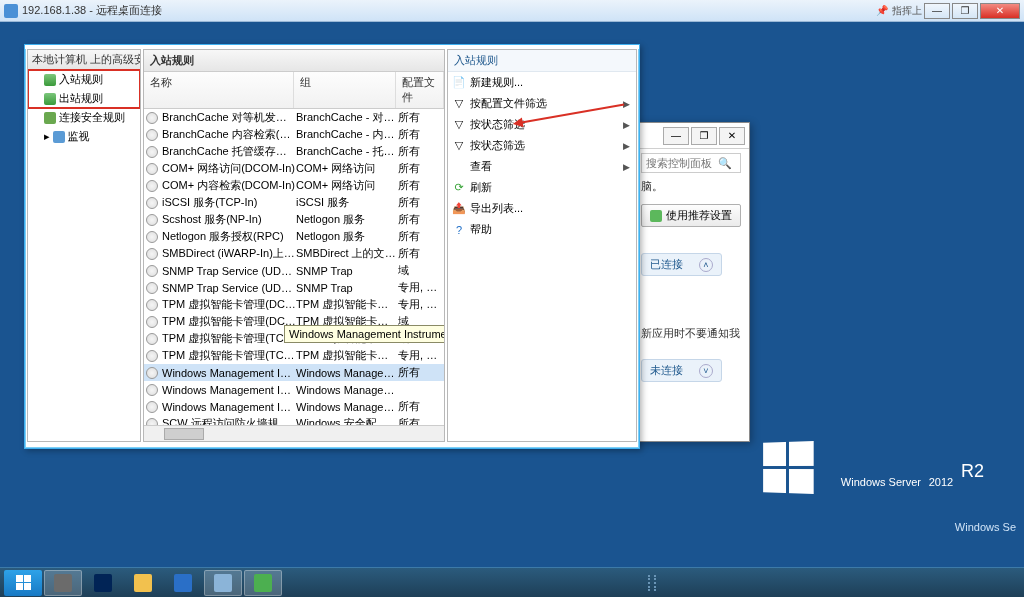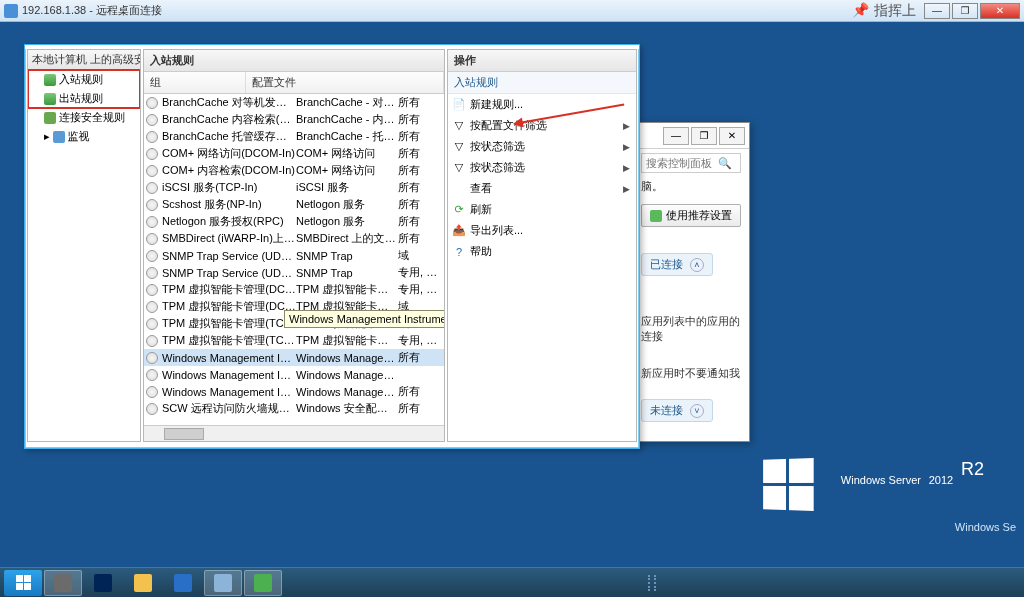--- a/index.html
+++ b/index.html
@@ -1,28 +1,28 @@
 <!DOCTYPE html>
 <html><head>
 <meta charset="utf-8">
 <style>
 *{margin:0;padding:0;box-sizing:border-box;font-family:"Microsoft YaHei","Segoe UI",Tahoma,sans-serif;font-size:11px}
 body{width:1024px;height:597px;background:#1a5490;position:relative;overflow:hidden}
 .rdp-titlebar{position:absolute;top:0;left:0;right:0;height:22px;background:linear-gradient(180deg,#ebf3fb 0,#cfe3f7 100%);border-bottom:1px solid #9ab8d6;display:flex;align-items:center;padding:0 4px}
 .rdp-titlebar .icon{width:14px;height:14px;background:#4a90d6;border-radius:2px;margin-right:4px}
 .rdp-titlebar .title{color:#333;flex:0 0 auto}
 .rdp-titlebar .spacer{flex:1}
-.rdp-titlebar .pin{font-size:14px;color:#555;margin-right:6px}
+.rdp-titlebar .pin{font-size:10px;color:#555;}
 .rdp-titlebar .btn{width:26px;height:16px;border:1px solid #888;background:#e8e8e8;margin-left:2px;display:flex;align-items:center;justify-content:center;font-size:10px;color:#333}
 .rdp-titlebar .btn.min{background:linear-gradient(#f0f6fc,#d5e6f6)}
 .rdp-titlebar .btn.max{background:linear-gradient(#f0f6fc,#d5e6f6)}
 .rdp-titlebar .btn.close{background:linear-gradient(#f28b82,#d93025);color:#fff;width:40px}
 .cloud-btn{position:absolute;top:22px;right:6px;width:18px;height:18px;background:#1890ff;border-radius:3px;display:flex;align-items:center;justify-content:center;color:#fff;font-size:10px}
 .desktop{position:absolute;top:22px;left:0;right:0;bottom:30px;background:#1a5490}
-.logo-area{position:absolute;right:40px;bottom:57px;color:#fff;display:flex;align-items:flex-start;gap:28px}
+.logo-area{position:absolute;right:40px;bottom:74px;color:#fff;display:flex;align-items:flex-end;gap:28px}
 .win-logo{display:grid;grid-template-columns:24px 24px;grid-template-rows:24px 24px;gap:3px;transform:perspective(100px) rotateY(-8deg)}
 .win-logo .sq{background:#fff}
 .logo-text{font-size:28px;font-weight:300;color:#fff}
 .logo-text .ws{font-weight:300}
 .logo-text .yr{font-weight:300}
 .logo-text .r2{font-size:18px;vertical-align:top}
 .watermark{position:absolute;right:8px;bottom:34px;color:#cfe3f7;font-size:11px}
 .taskbar{position:absolute;left:0;right:0;bottom:0;height:30px;background:linear-gradient(180deg,#2b5b7d 0,#1e3f57 100%);border-top:1px solid #3d7aa8;display:flex;align-items:center;padding:0 4px}
 .taskbar .tbtn{width:38px;height:26px;margin-right:2px;display:flex;align-items:center;justify-content:center;border-radius:2px}
 .taskbar .start{background:linear-gradient(#2ea2e8,#1779c4)}
@@ -85,21 +85,21 @@
 
 .cp-win{position:absolute;top:100px;left:280px;width:470px;height:320px;background:#fff;border:1px solid #8a8a8a;box-shadow:2px 2px 8px rgba(0,0,0,.3);z-index:-1}
 .cp-win-vis{z-index:0}
 .cp-titlebar{height:26px;background:#fff;border-bottom:1px solid #d0d0d0;display:flex;align-items:center;justify-content:flex-end;padding:0 4px}
 .cp-titlebar .wb{width:26px;height:18px;border:1px solid #aaa;margin-left:2px;display:flex;align-items:center;justify-content:center;background:#f4f4f4;font-size:10px}
 .cp-search{position:absolute;top:30px;right:8px;width:100px;height:20px;border:1px solid #ccc;display:flex;align-items:center;padding:0 4px}
 .cp-search input{border:none;outline:none;width:72px;font-size:11px;color:#888}
 .cp-search .sicon{color:#888;font-size:11px}
 .cp-body{position:absolute;top:56px;right:8px;left:360px;bottom:8px}
 .cp-text{color:#333;margin-bottom:10px}
-.cp-pill{display:inline-flex;align-items:center;gap:7px;border:1px solid #c5d6e8;background:#eaf2fa;padding:3px 8px;border-radius:3px;color:#215a8e;margin-bottom:14px}
+.cp-pill{display:inline-flex;align-items:center;gap:16px;border:1px solid #c5d6e8;background:#eaf2fa;padding:3px 8px;border-radius:3px;color:#215a8e;margin-bottom:14px}
 .cp-pill .chev{font-size:9px;border:1px solid #aac;border-radius:50%;width:14px;height:14px;display:flex;align-items:center;justify-content:center}
 .cp-btn{display:inline-flex;align-items:center;gap:4px;border:1px solid #b0b0b0;background:linear-gradient(#fdfdfd,#ebebeb);padding:3px 8px;border-radius:2px}
 .cp-btn .g{width:12px;height:12px;background:#5cb85c;border-radius:2px}
 </style>
 </head>
 <body>
 
 <div class="rdp-titlebar">
   <div class="icon"></div>
   <div class="title">192.168.1.38 - 远程桌面连接</div>
@@ -128,21 +128,20 @@
       <div class="cp-btn">
           <span class="g"></span>
           <span>使用推荐设置</span>
         </div>
       <div style="height:26px"></div>
       <div class="cp-pill">
           <span>已连接</span>
           <span class="chev">˄</span>
         </div>
       <div style="height:24px"></div>
-      <div class="cp-text">应用列表中的应用的连接</div>
       <div style="height:12px"></div>
       <div class="cp-text">新应用时不要通知我</div>
       <div style="height:8px"></div>
       <div class="cp-pill">
           <span>未连接</span>
           <span class="chev">˅</span>
         </div>
     </div>
   </div>
 
@@ -164,20 +163,21 @@
         <div class="tnode">
             <span class="ticon-sm sec"></span>
             <span>连接安全规则</span>
           </div>
         <div class="tnode">▸ <span class="ticon-sm mon"></span><span>监视</span></div>
       </div>
 
       <div class="fw-mid">
         <div class="mhead">入站规则</div>
         <div class="fw-cols">
+          <div class="col c1">名称</div>
           <div class="col c2">组</div>
           <div class="col c3">配置文件</div>
         </div>
         <div class="fw-rows" id="rows">
           <div class="fw-row">
               <div class="ricon off"></div>
               <div class="rc rc1">BranchCache 对等机发现(WSD-In)</div>
               <div class="rc rc2">BranchCache - 对等机发现...</div>
               <div class="rc rc3">所有</div>
             </div>
@@ -290,21 +290,20 @@
               <div class="rc rc3">所有</div>
             </div>
             <div class="tooltip" style="top:216px;left:140px">Windows Management Instrumentation (WMI)</div>
         </div>
         <div class="fw-hscroll">
             <div class="thumb"></div>
           </div>
       </div>
 
       <div class="fw-actions">
-        <div class="ahead">操作</div>
         <div class="asec">入站规则</div>
         <div class="aitem">
             <span class="aicon">📄</span>
             <span>新建规则...</span>
           </div>
         <div class="aitem">
             <span class="aicon">▽</span>
             <span>按配置文件筛选</span>
             <span class="chev">▶</span>
           </div>

